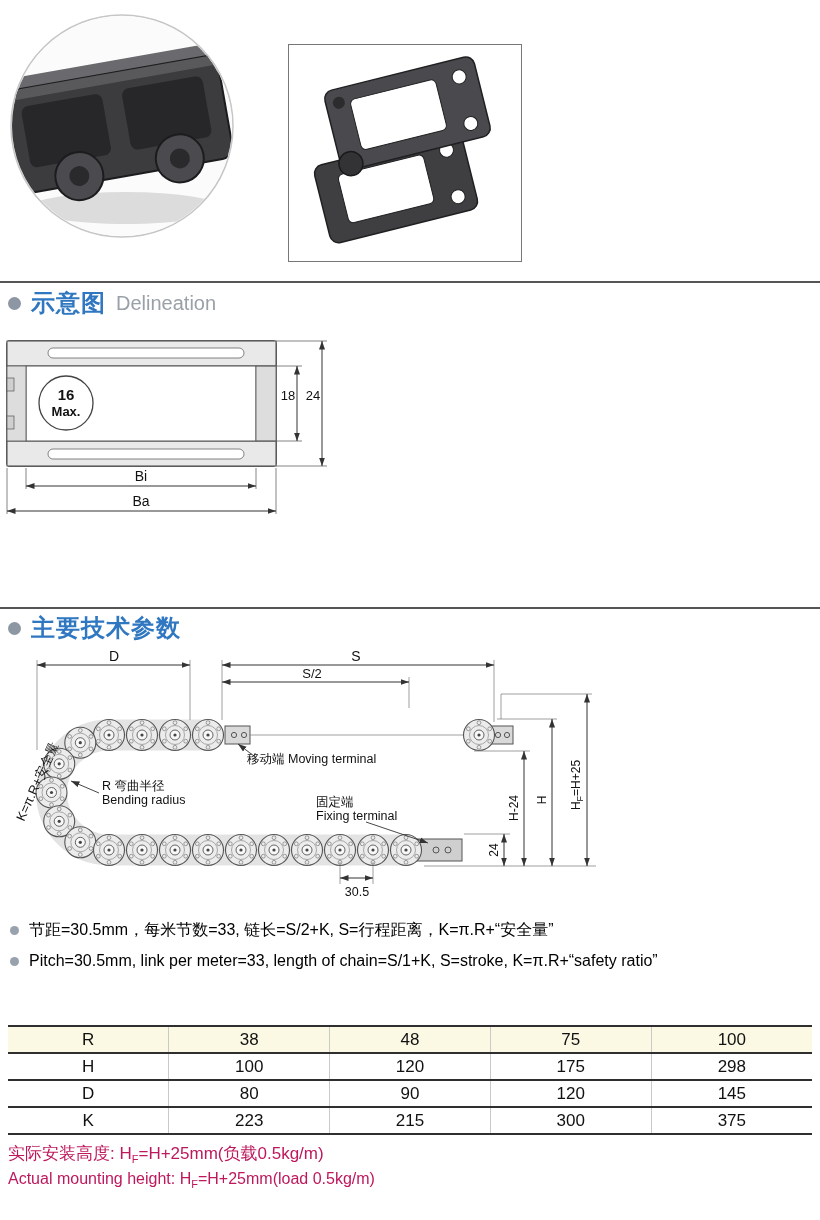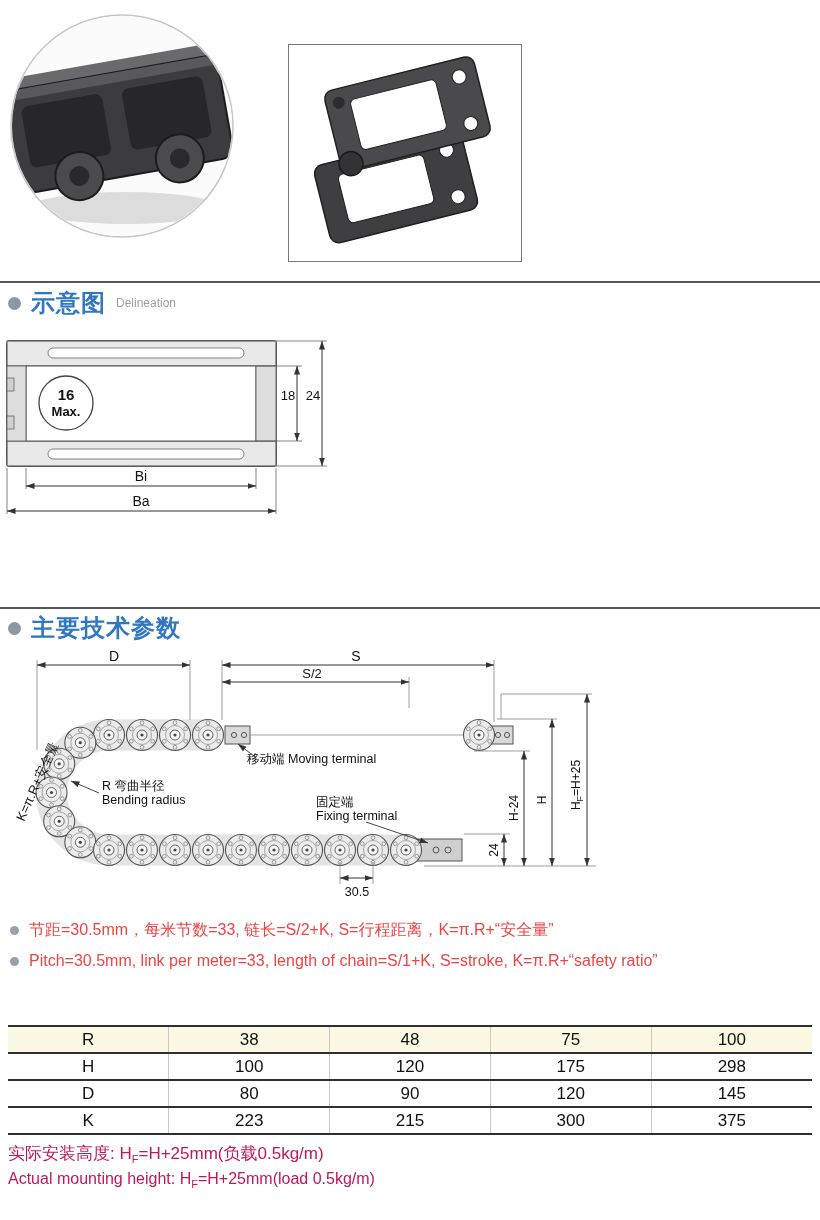--- a/index.html
+++ b/index.html
@@ -7,22 +7,22 @@
   body {
     width:820px; height:1220px; position:relative;
     font-family:"Liberation Sans","DejaVu Sans",sans-serif; color:#111;
     overflow:hidden;
   }
   .abs { position:absolute; }
   .rule { position:absolute; left:0; width:820px; border-top:2px solid #555; }
   .sec-header { position:absolute; left:8px; display:flex; align-items:center; gap:10px; height:26px; }
   .sec-bullet { width:13px; height:13px; border-radius:50%; background:#8d97a3; display:inline-block; }
   .sec-zh { font-size:24px; font-weight:bold; color:#3077c1; letter-spacing:1px; }
-  .sec-en { font-size:12px; color:#9aa0a8; }
-  .note { position:absolute; left:10px; display:flex; align-items:center; gap:10px; font-size:16px; color:#ef4444; }
+  .sec-en { font-size:20px; color:#9aa0a8; }
+  .note { position:absolute; left:10px; display:flex; align-items:center; gap:10px; font-size:16px; color:#000000; }
   .note-bullet { width:9px; height:9px; border-radius:50%; background:#98a2ad; flex:0 0 auto; }
   table.spec { position:absolute; left:8px; top:1025px; width:804px; border-collapse:collapse; table-layout:fixed; }
   table.spec td {
     height:27px; text-align:center; vertical-align:middle;
     font-size:17px; color:#111; border-top:2px solid #2f2f2f; border-left:1px solid #c9c9c9;
   }
   table.spec td:first-child { border-left:none; }
   table.spec tr:last-child td { border-bottom:2px solid #2f2f2f; }
   table.spec tr.head td { background:#fbf9e4; }
   .footer-line { position:absolute; left:8px; color:#be185d; }

